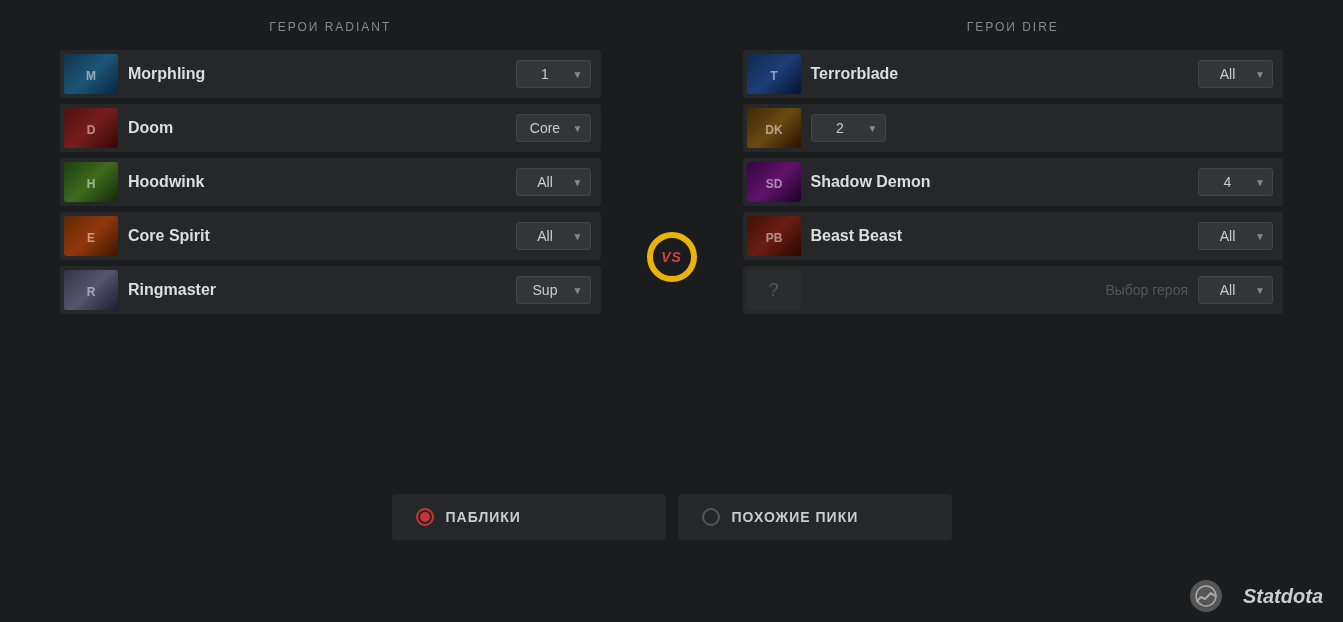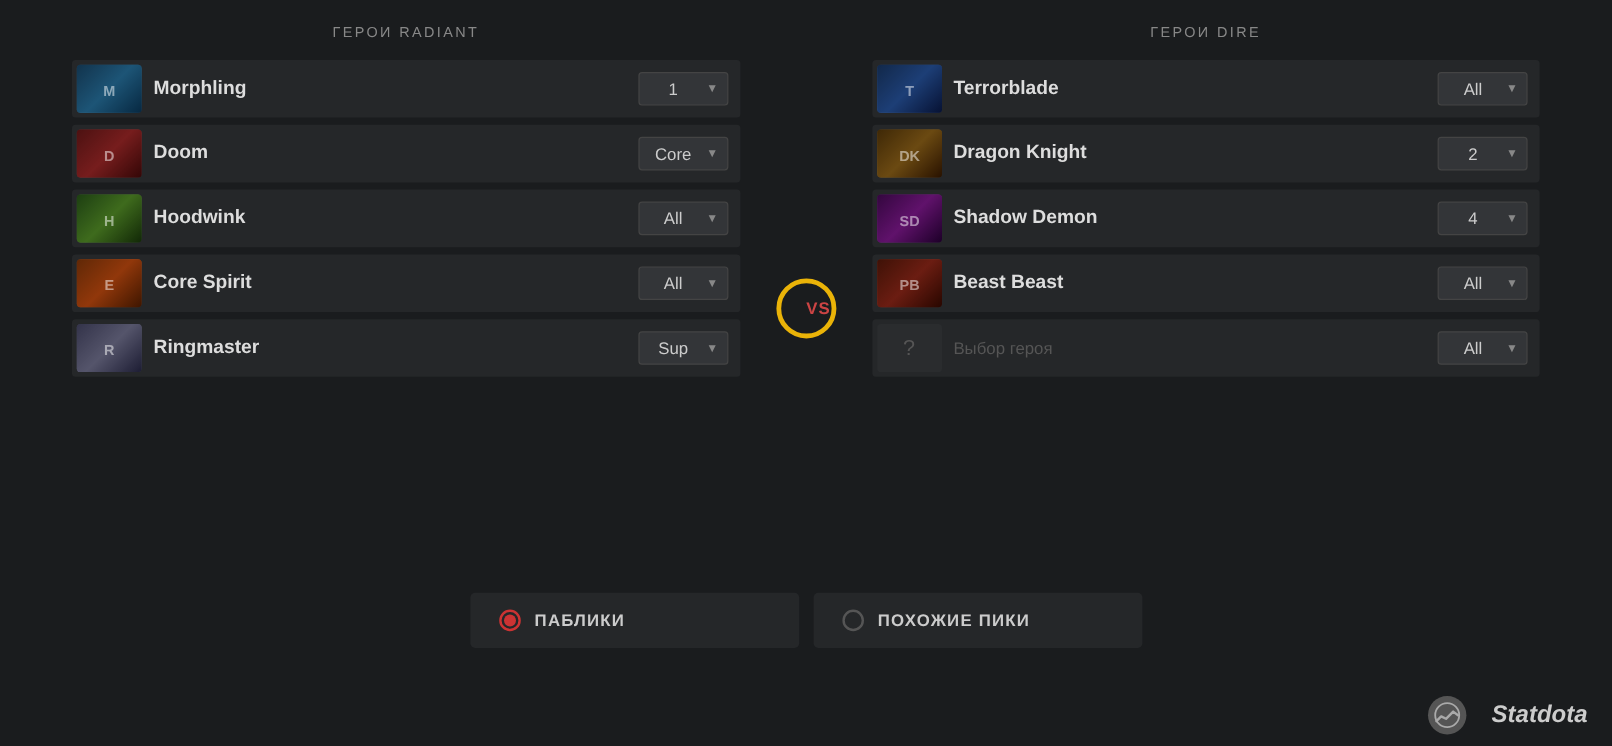--- a/index.html
+++ b/index.html
@@ -10,21 +10,21 @@
       width: 1343px;
       min-height: 622px;
       display: flex;
       flex-direction: column;
     }
 
     .main-content {
       display: flex;
       flex: 1;
       padding: 20px 60px;
-      gap: 0;
+      gap: 16px;
     }
 
     .team-section {
       flex: 1;
       display: flex;
       flex-direction: column;
     }
 
     .team-header {
       text-align: center;
@@ -73,20 +73,21 @@
       font-size: 16px;
       font-weight: 600;
       color: #ddd;
     }
 
     .hero-select-placeholder {
       flex: 1;
       font-size: 14px;
       color: #555;
       font-style: normal;
+      text-align: right;
     }
 
     .question-mark {
       width: 54px;
       height: 40px;
       background-color: #2a2c2e;
       border-radius: 3px;
       display: flex;
       align-items: center;
       justify-content: center;
@@ -132,28 +133,29 @@
       align-items: center;
       justify-content: center;
       padding: 0 30px;
       padding-top: 40px;
     }
 
     .vs-circle {
       width: 50px;
       height: 50px;
       border-radius: 50%;
-      border: 4px solid #eab308;
-      display: flex;
-      align-items: center;
-      justify-content: flex-end;
+      border: 6px solid #eab308;
+      display: flex;
+      align-items: center;
+      justify-content: center;
       color: #cc4444;
       font-size: 14px;
       font-weight: bold;
       letter-spacing: 1px;
+      font-style: italic;
     }
 
     .bottom-section {
       padding: 20px 60px 30px;
       display: flex;
       justify-content: center;
       gap: 20px;
     }
 
     .option-grid {
@@ -344,21 +346,20 @@
             <span class="dropdown-arrow">▼</span>
           </div>
         </div>
         <div class="hero-row">
           <div class="hero-avatar avatar-dragonknight">
             <svg class="avatar-svg" viewBox="0 0 54 40" xmlns="http://www.w3.org/2000/svg">
         <rect width="54" height="40" rx="2" fill="rgba(0,0,0,0.3)"></rect>
         <text x="27" y="26" text-anchor="middle" fill="rgba(255,255,255,0.5)" font-size="12" font-weight="bold">DK</text>
       </svg>
           </div>
-          <span class="hero-name">Dragon Knight</span>
           <div class="dropdown-wrapper">
             <select class="role-dropdown"><option value="All">All</option><option value="1">1</option><option value="2" selected="">2</option><option value="3">3</option><option value="4">4</option><option value="5">5</option><option value="Core">Core</option><option value="Sup">Sup</option></select>
             <span class="dropdown-arrow">▼</span>
           </div>
         </div>
         <div class="hero-row">
           <div class="hero-avatar avatar-shadowdemon">
             <svg class="avatar-svg" viewBox="0 0 54 40" xmlns="http://www.w3.org/2000/svg">
         <rect width="54" height="40" rx="2" fill="rgba(0,0,0,0.3)"></rect>
         <text x="27" y="26" text-anchor="middle" fill="rgba(255,255,255,0.5)" font-size="12" font-weight="bold">SD</text>

